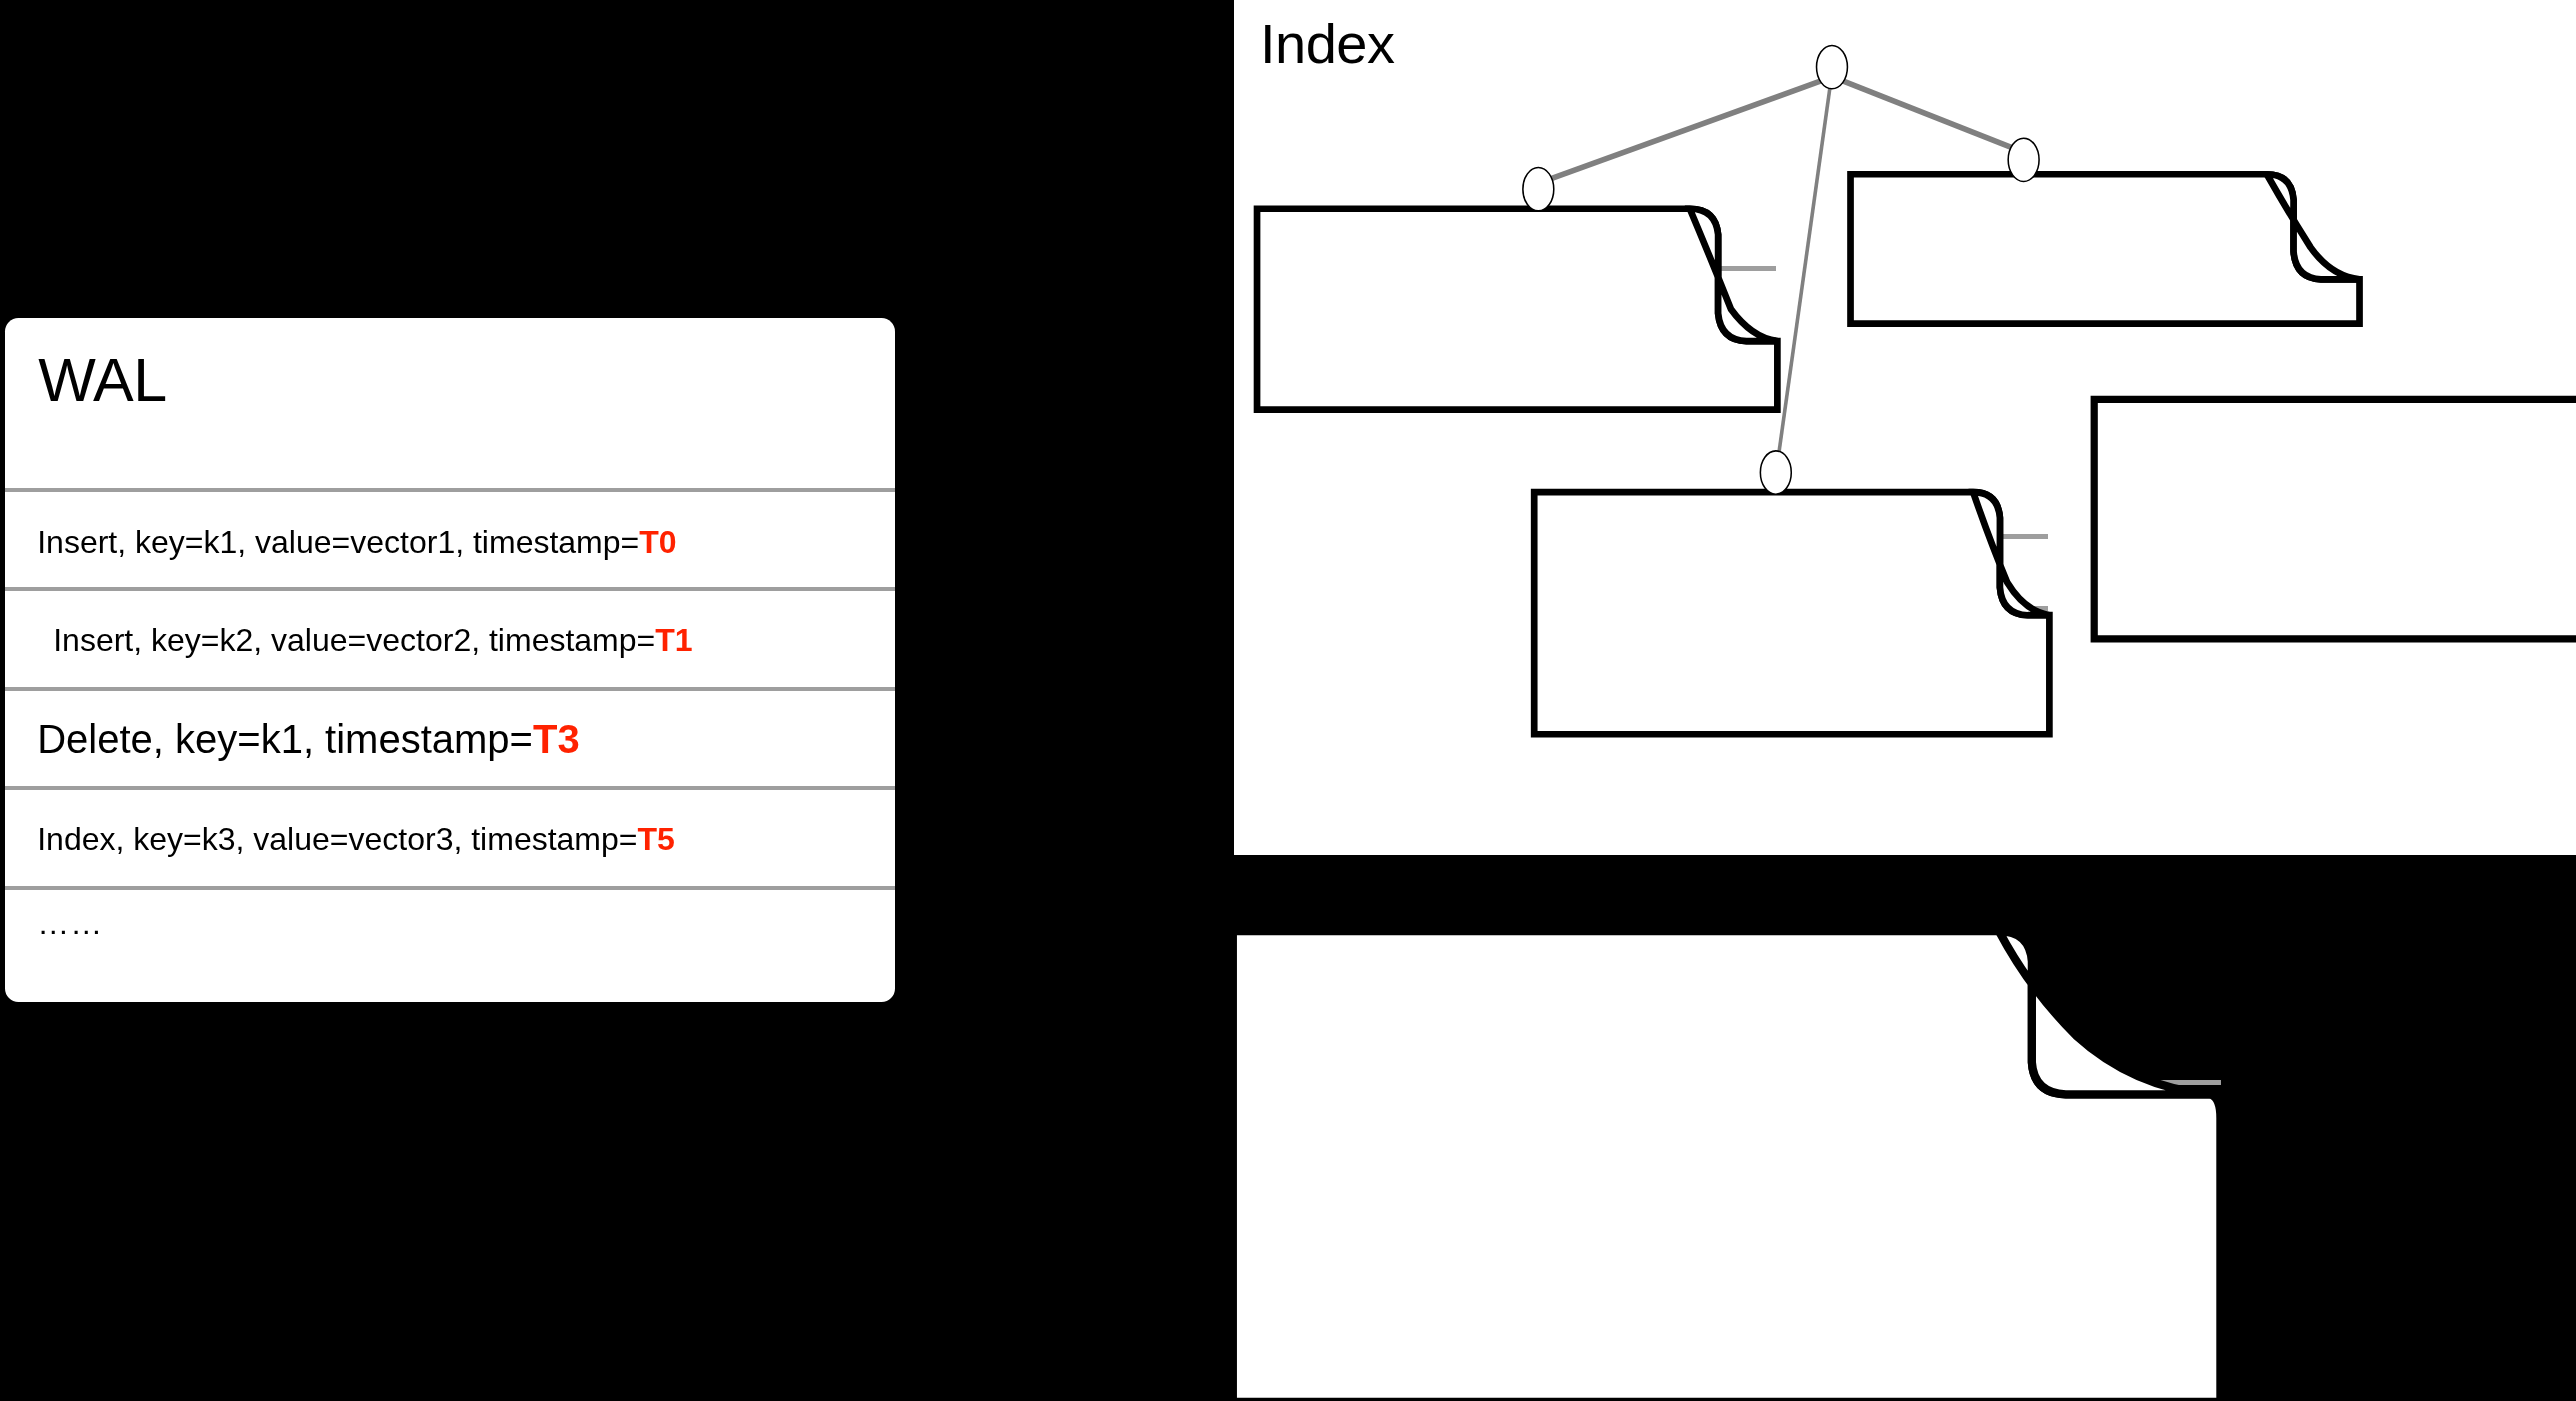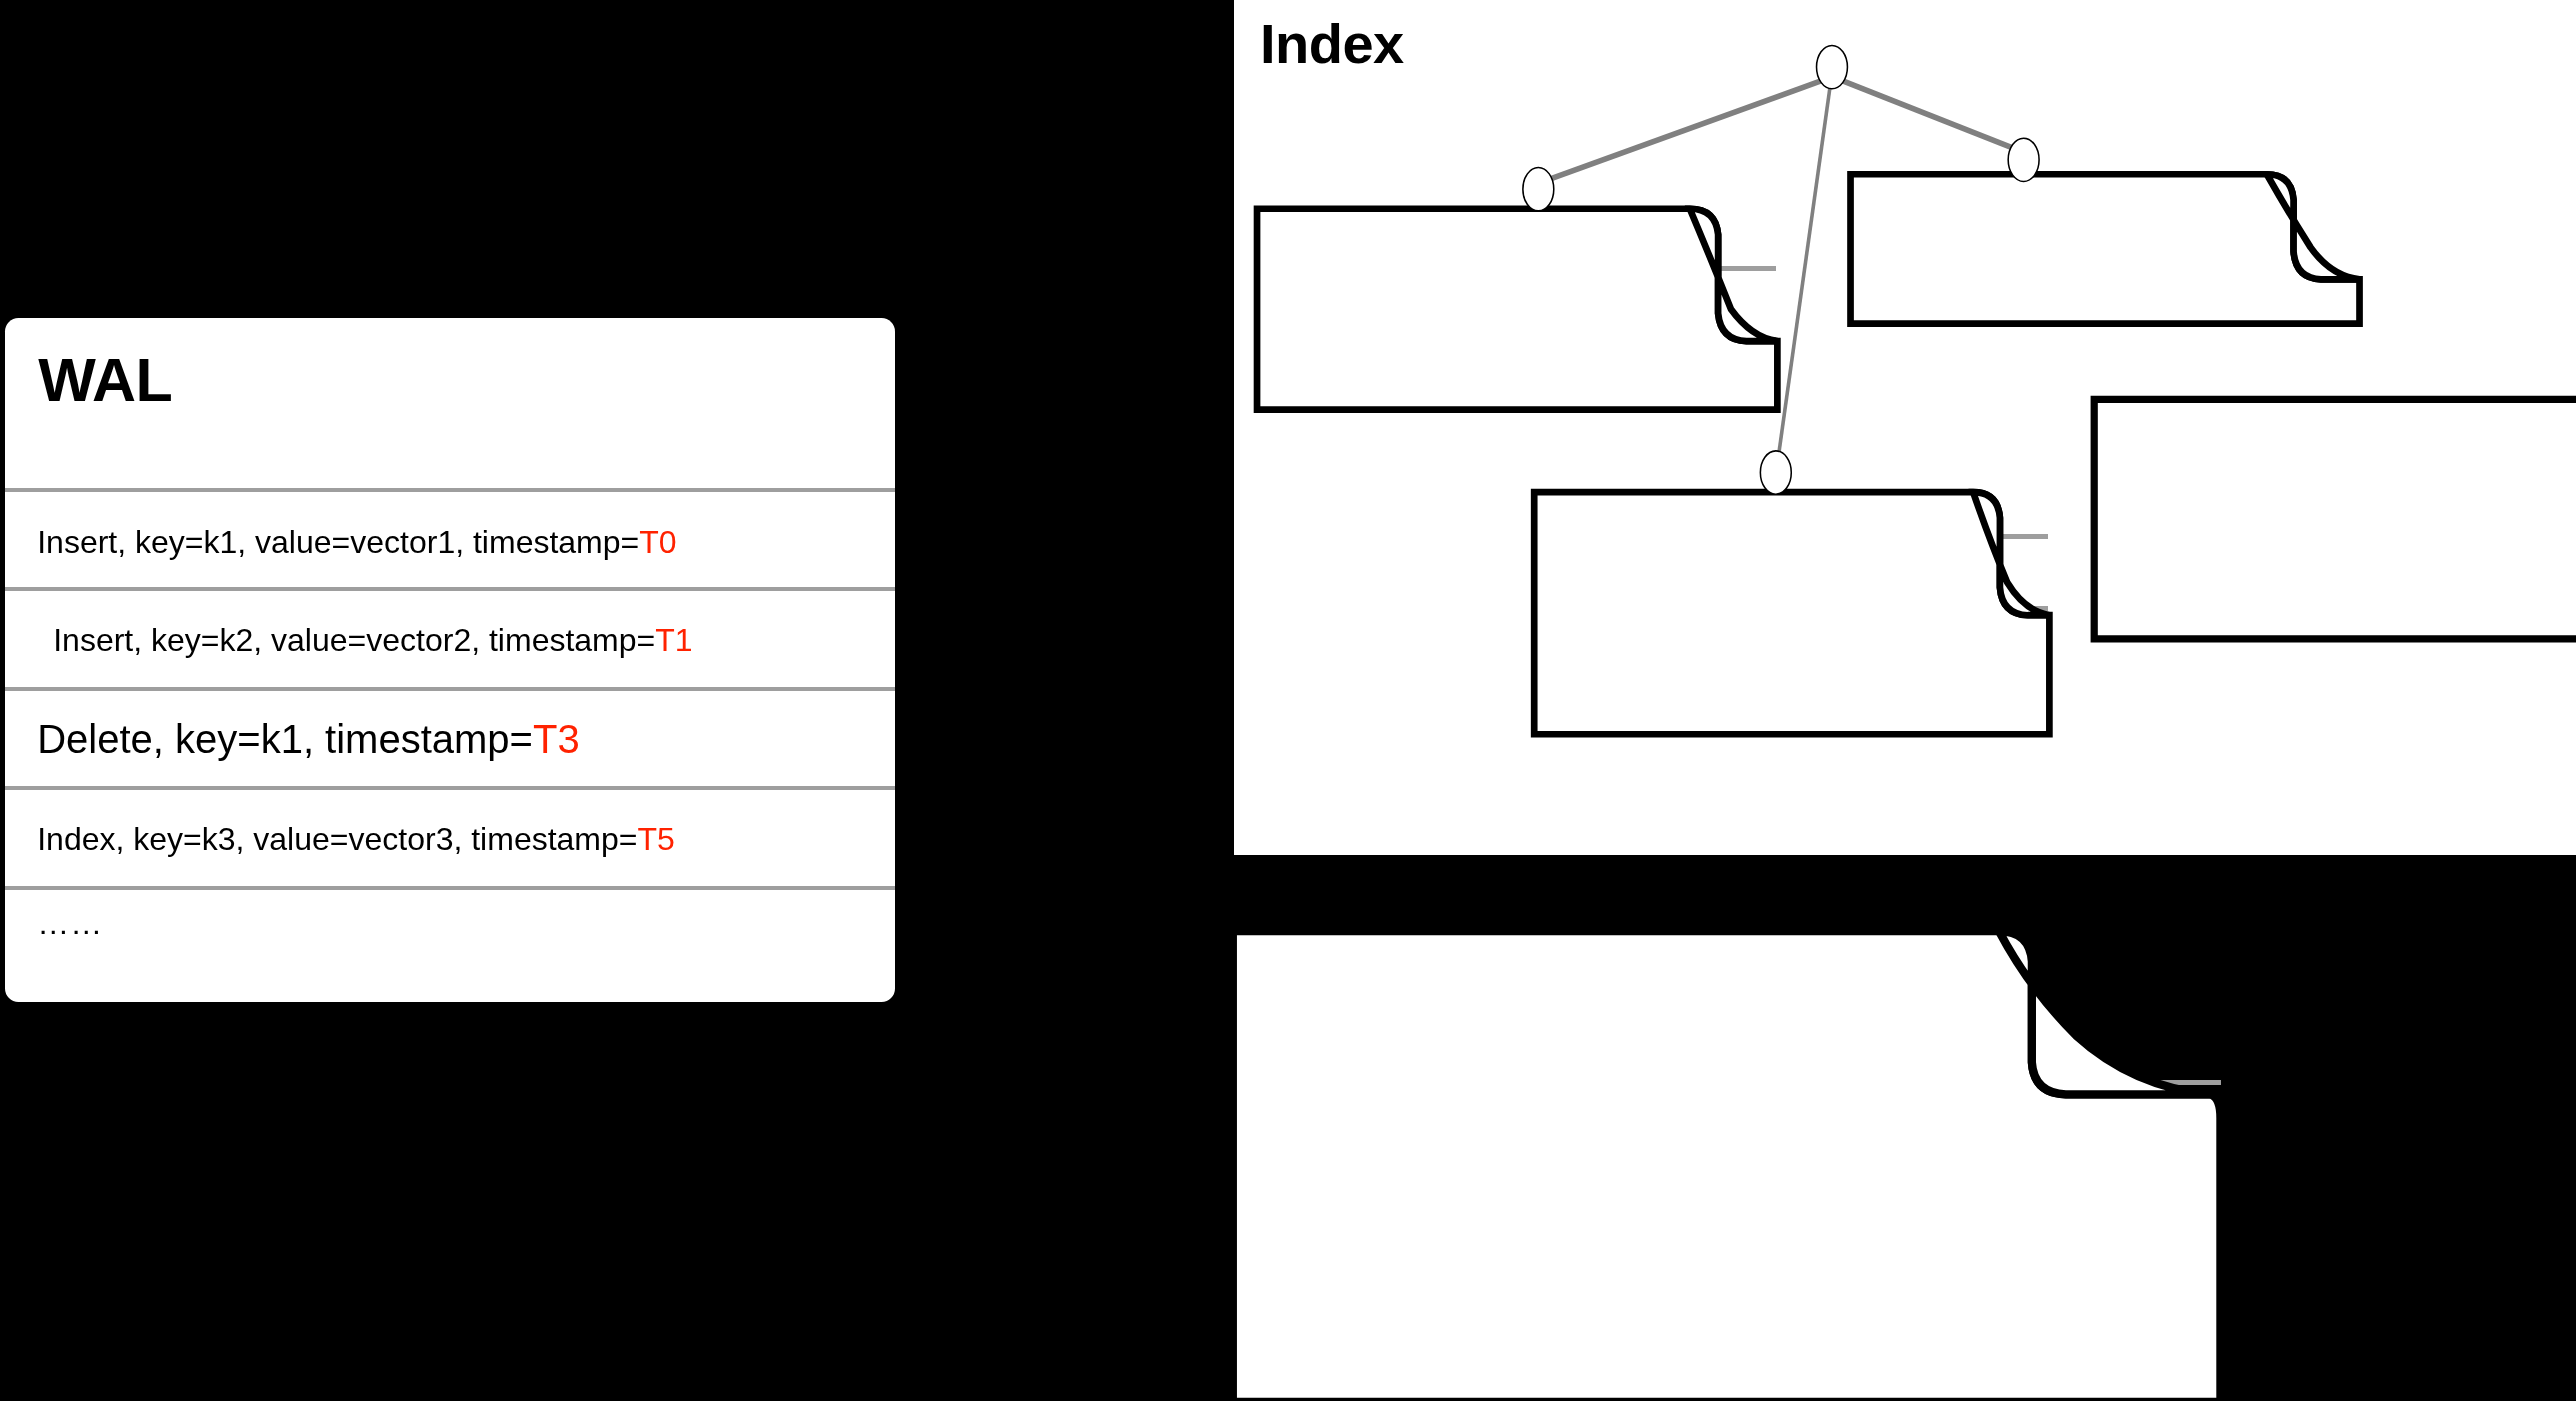--- a/index.html
+++ b/index.html
@@ -4,27 +4,27 @@
 <style>
   html,body{margin:0;padding:0;background:#000;}
   body{width:2817px;height:1402px;position:relative;overflow:hidden;
        font-family:"Liberation Sans","DejaVu Sans",sans-serif;}
   .stage{position:absolute;left:0;top:0;width:2817px;height:1402px;}
 
   
   .panel{position:absolute;background:#fff;box-sizing:border-box;}
   .panel-rounded{border-radius:13.4px;}
 
-  .title{position:absolute;font-weight:bold;color:#000;
+  .title{position:absolute;font-weight:normal;color:#000;
          letter-spacing:-0.5px;white-space:nowrap;line-height:1;}
 
   
   .row{position:absolute;box-sizing:border-box;display:flex;align-items:center;
        color:#000;white-space:nowrap;}
-  .row .ts{font-weight:normal;}
+  .row .ts{font-weight:bold;}
   .divider{position:absolute;background:#9e9e9e;}
   .ellipsis{position:absolute;color:#000;white-space:nowrap;letter-spacing:1px;}
 
   
   svg.layer{position:absolute;left:0;top:0;width:2817px;height:1402px;
             overflow:visible;pointer-events:none;}
   svg.layer *{pointer-events:auto;}
 
   .doc-shape{fill:#ffffff;stroke:#000000;}
   .fold-shape{fill:#ffffff;stroke:#000000;}

